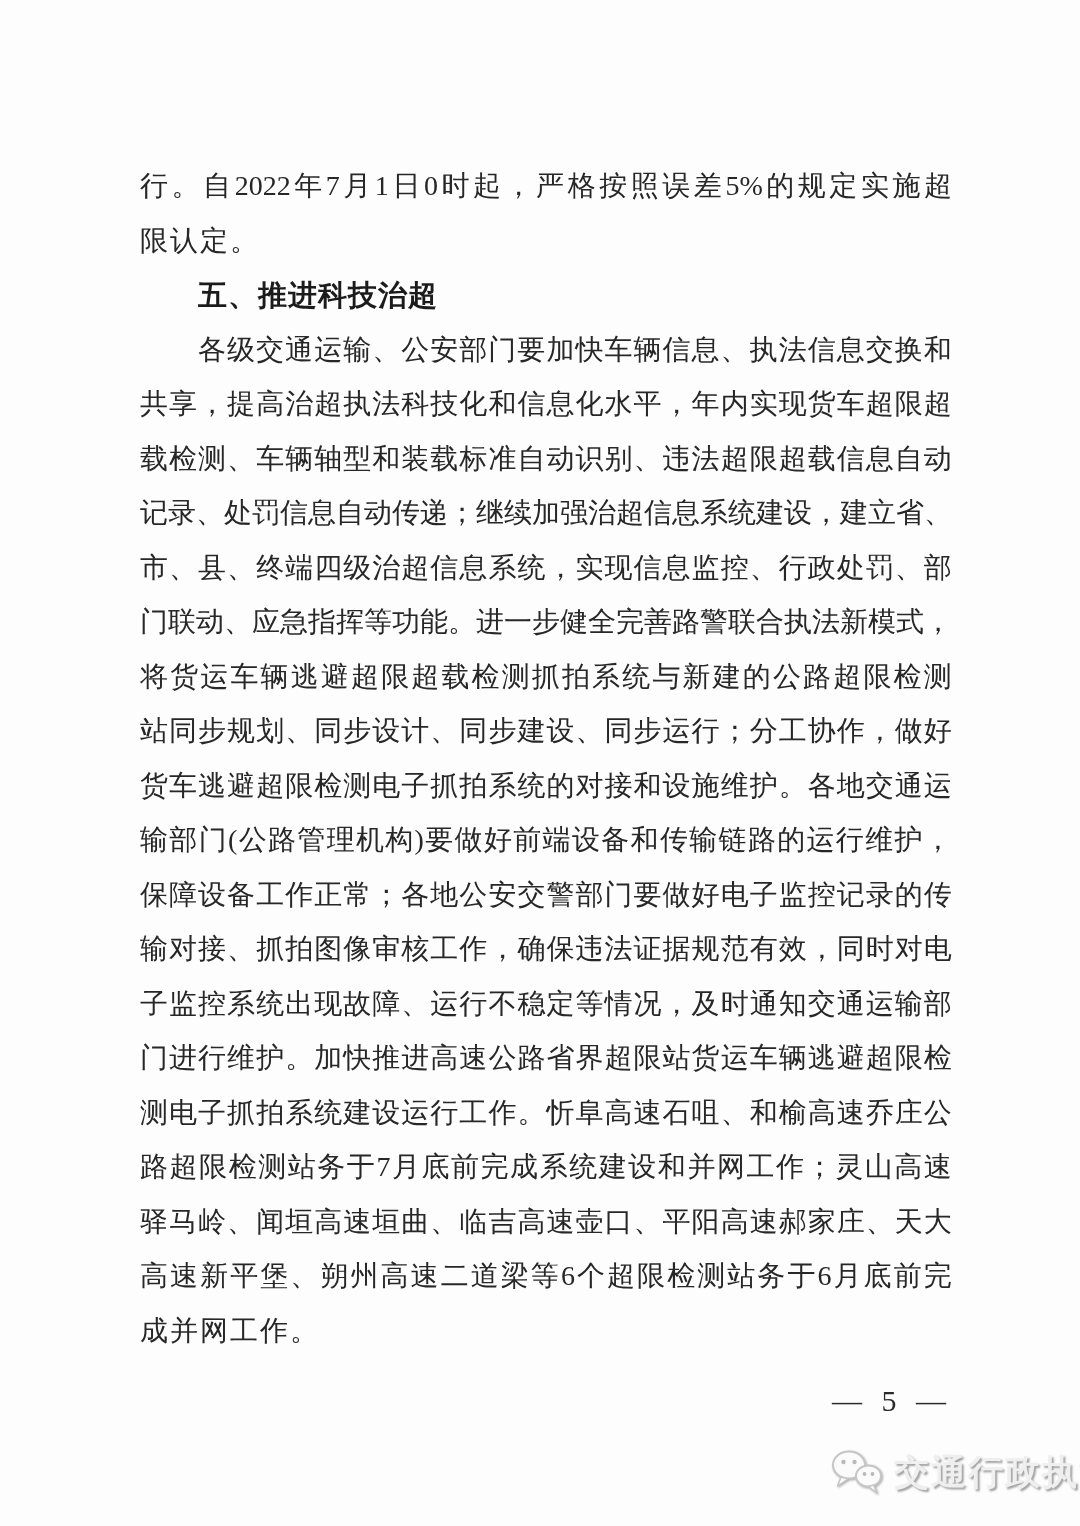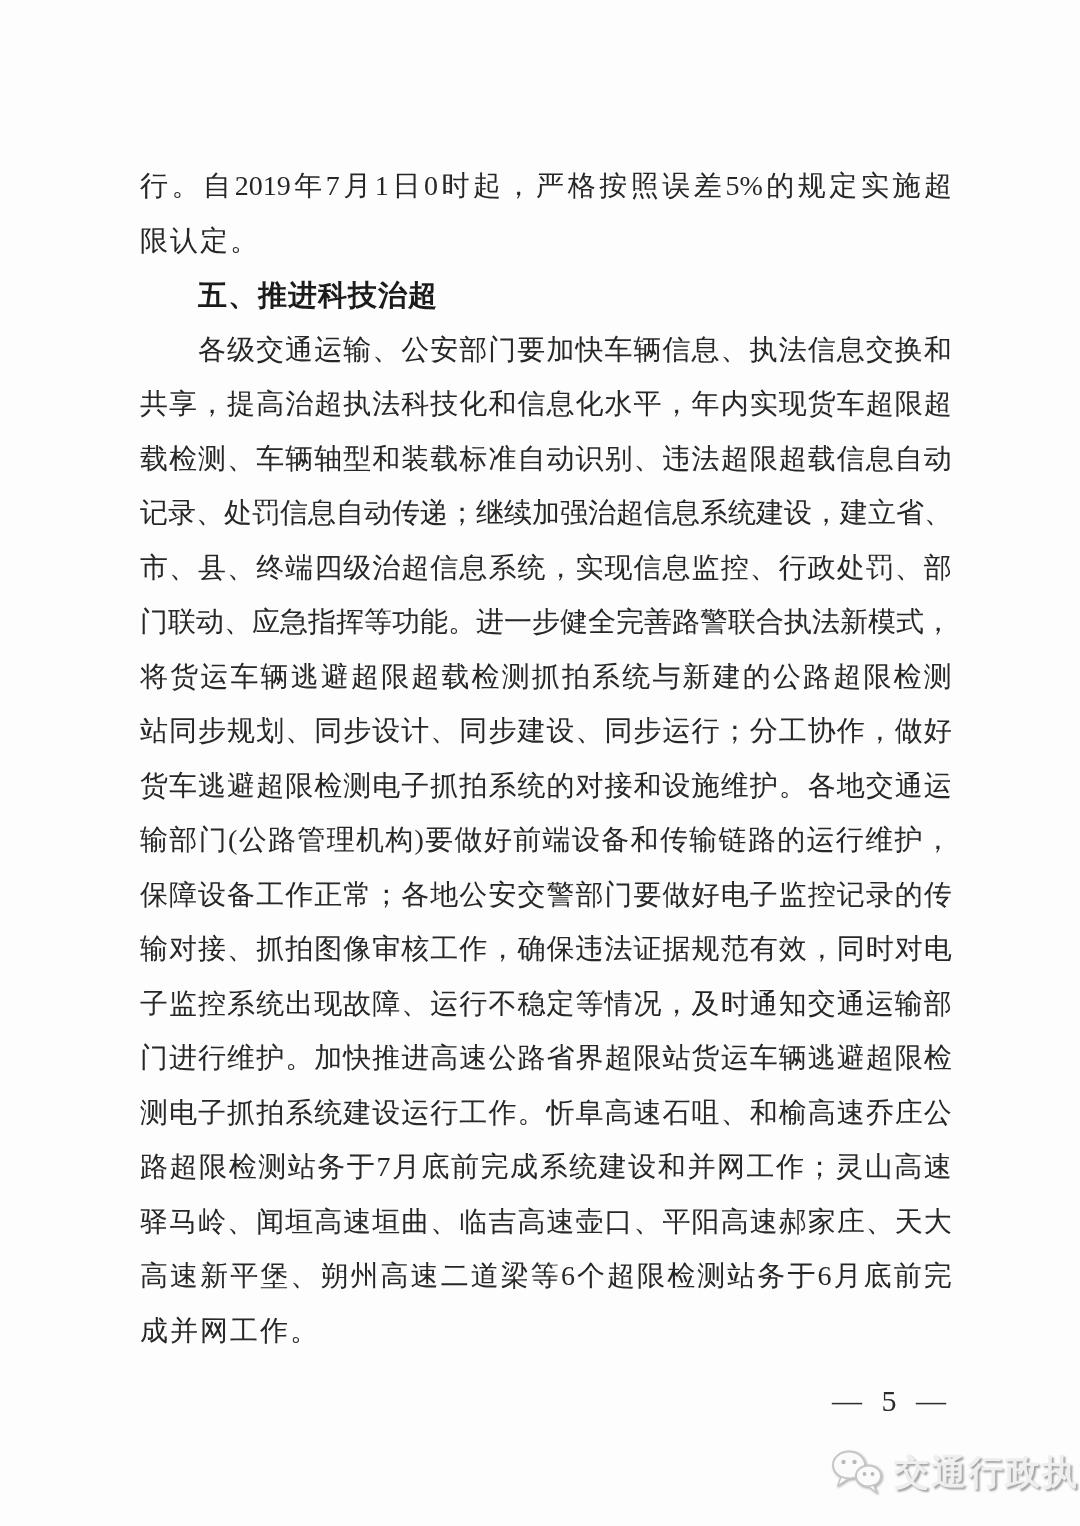--- a/index.html
+++ b/index.html
@@ -82,21 +82,21 @@
 </head>
 <body>
 
 <div class="page">
 
   <div class="doc" id="doc">
       <div class="line j">
         <span>行</span>
         <span>。</span>
         <span>自</span>
-        <span>2019</span>
+        <span>2022</span>
         <span>年</span>
         <span>7</span>
         <span>月</span>
         <span>1</span>
         <span>日</span>
         <span>0</span>
         <span>时</span>
         <span>起</span>
         <span>，</span>
         <span>严</span>

